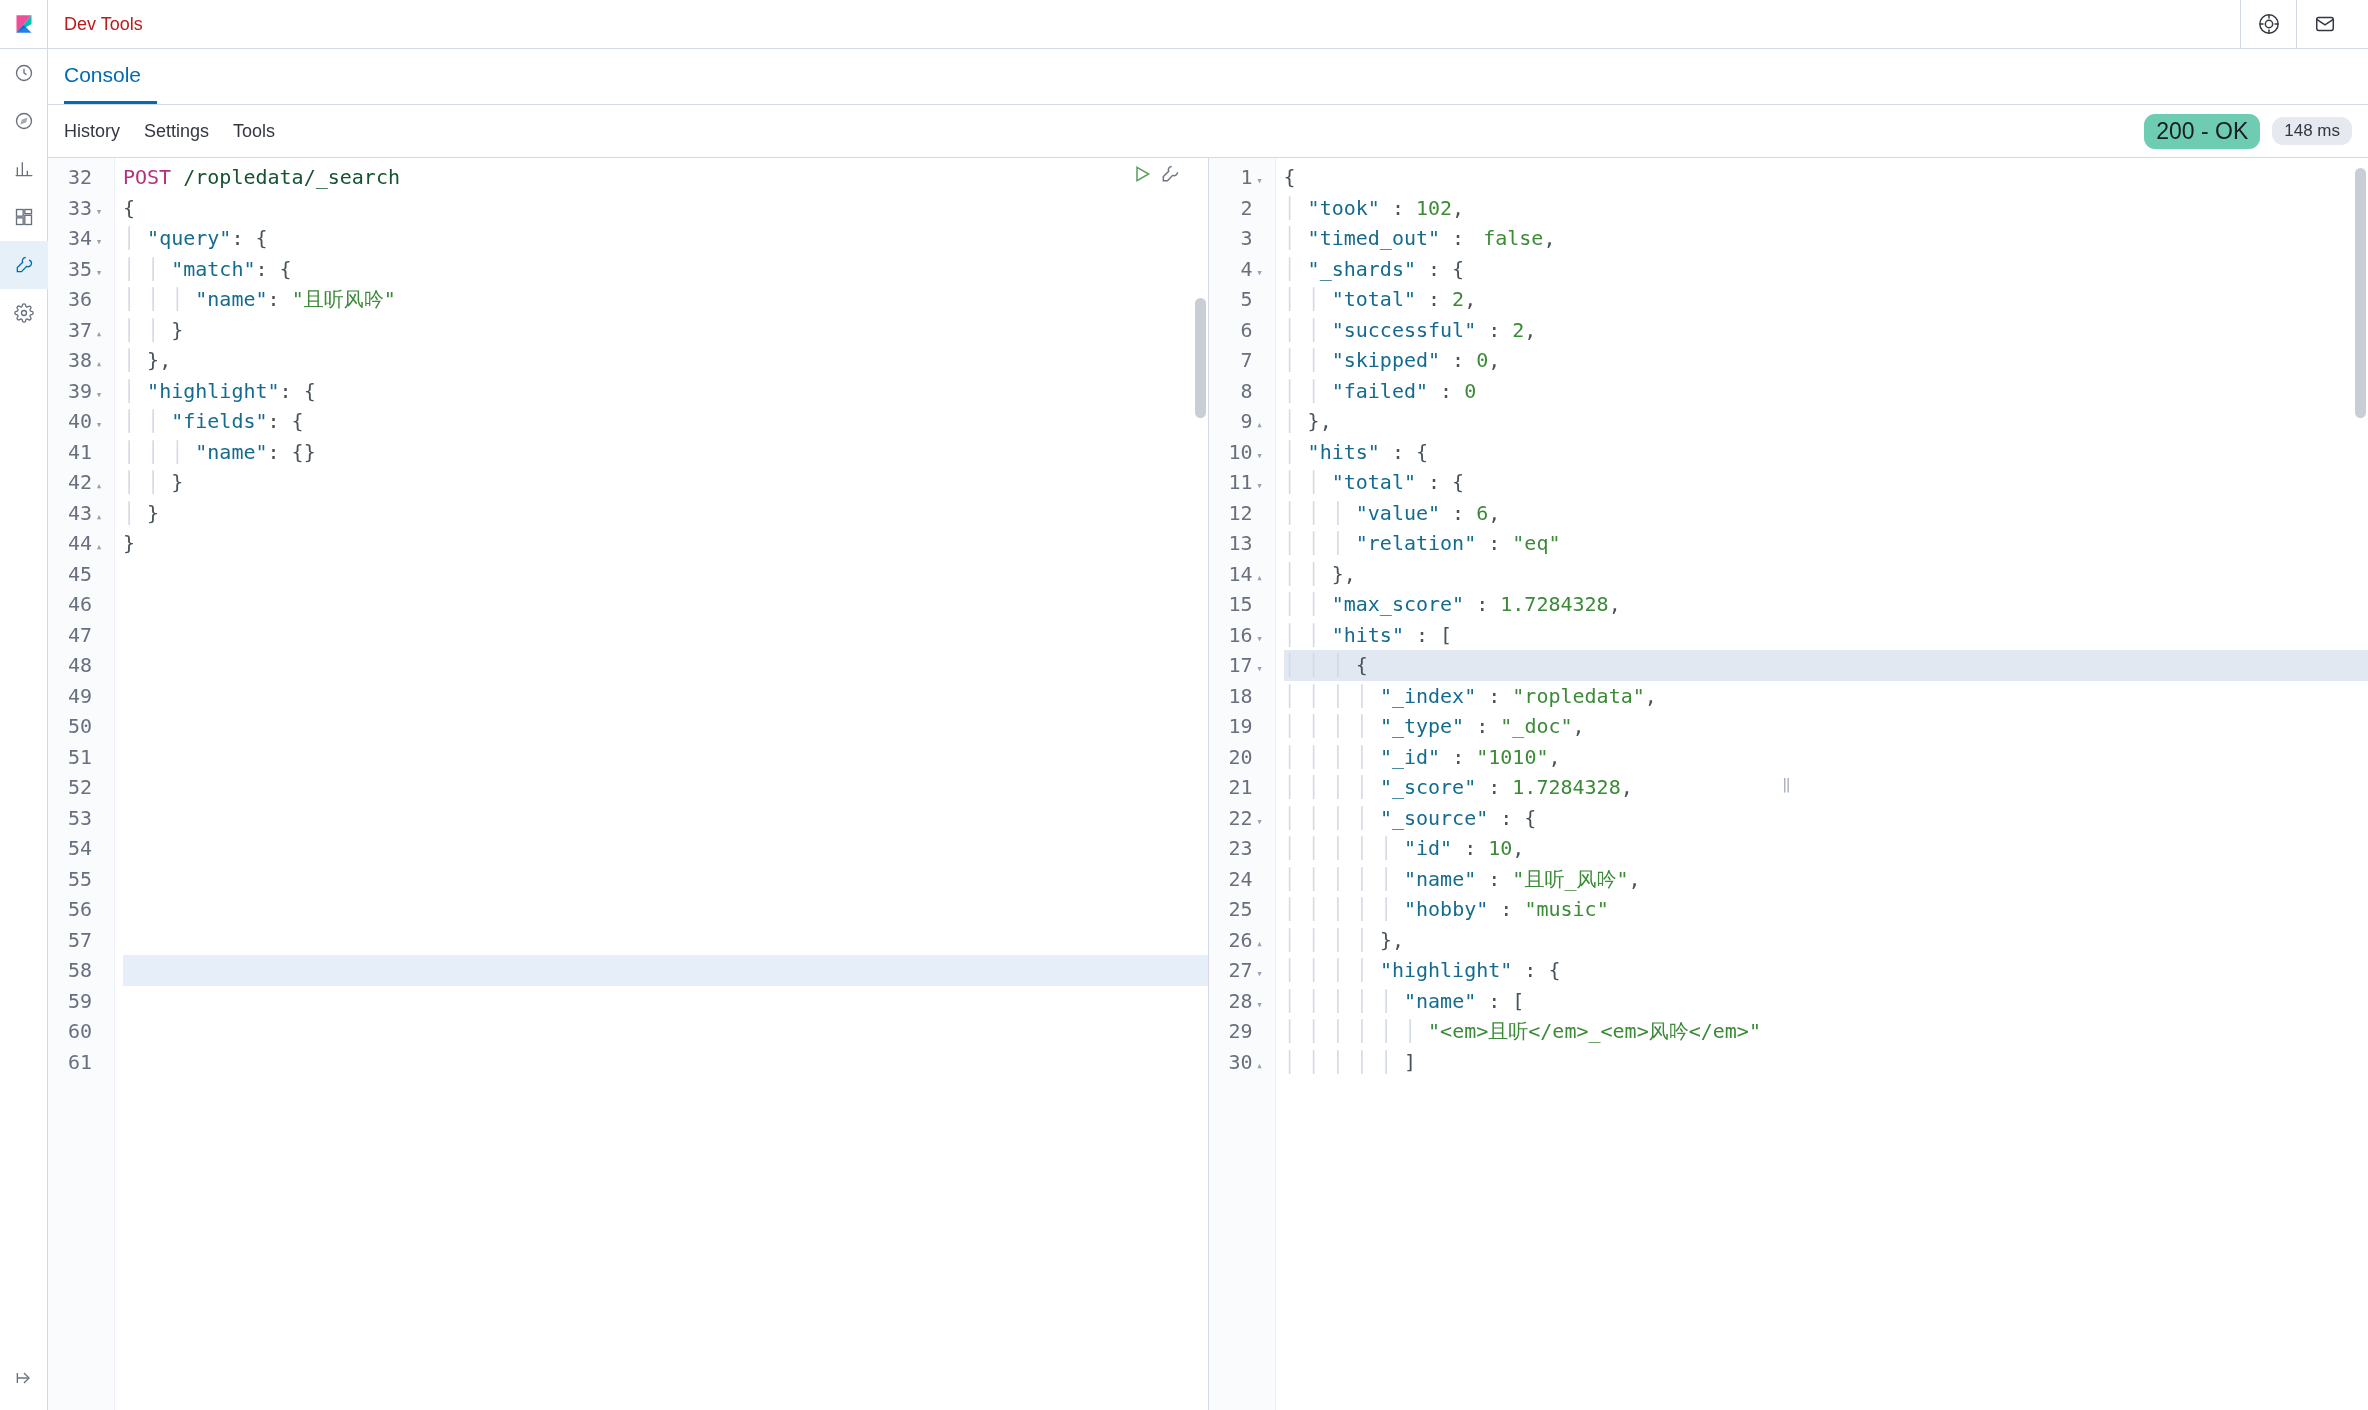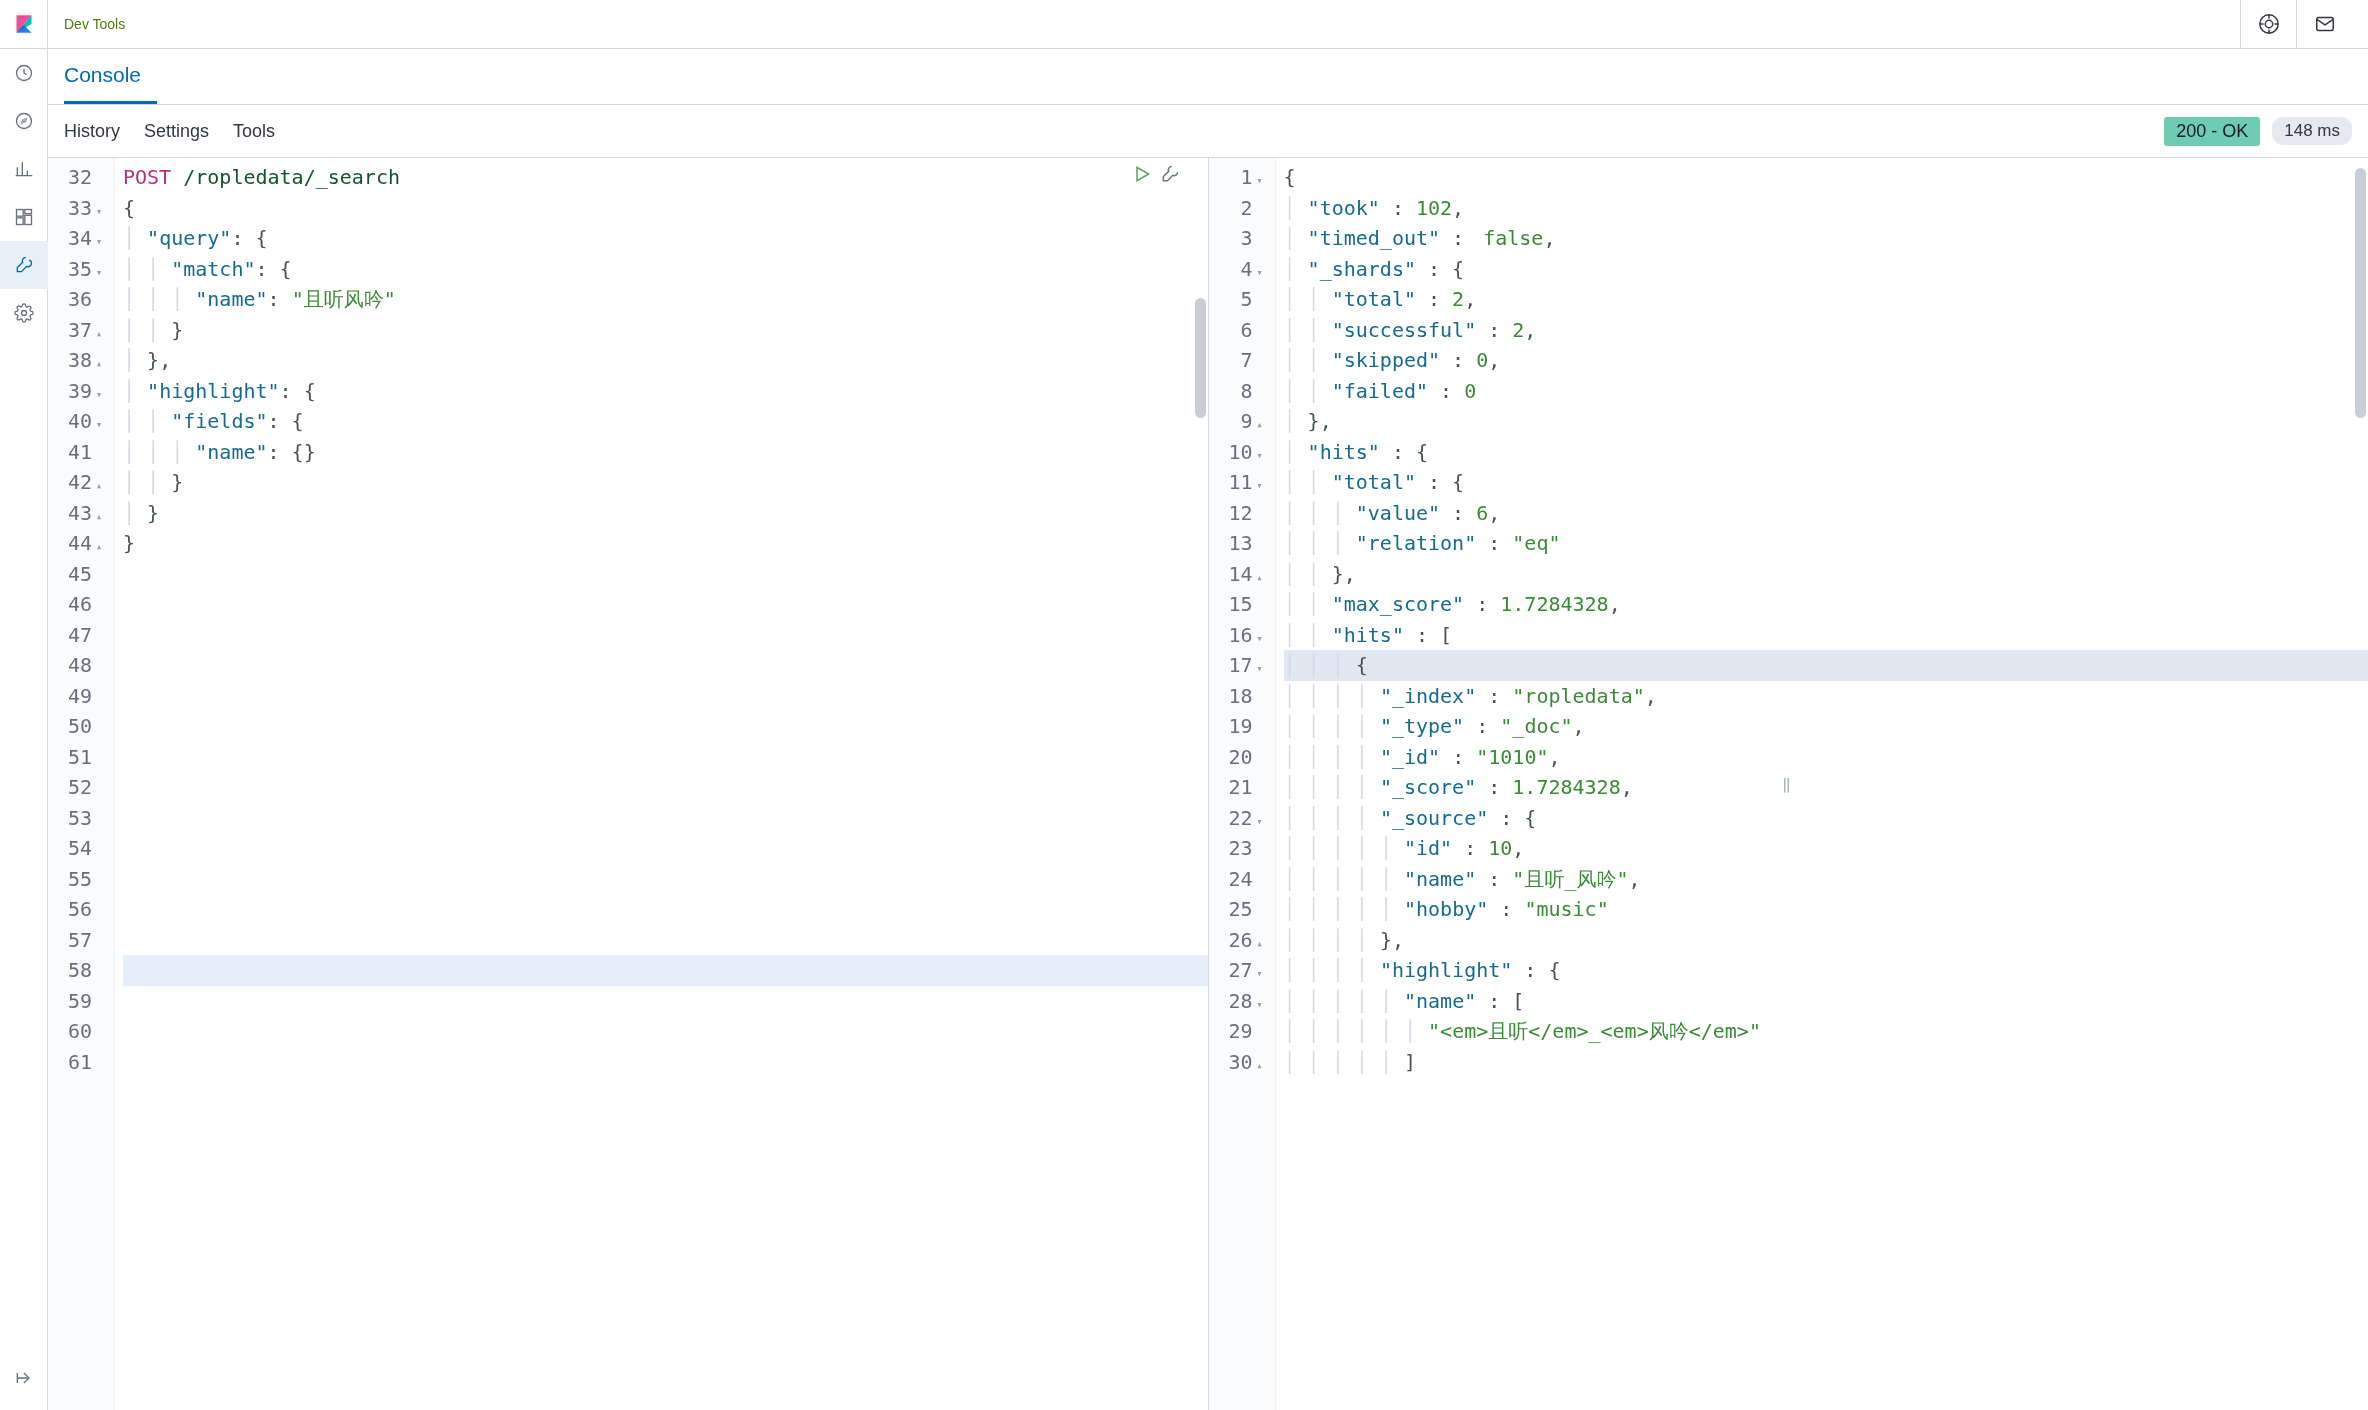--- a/index.html
+++ b/index.html
@@ -51,21 +51,21 @@
 .main { flex: 1; display: flex; flex-direction: column; min-width: 0; }
 
 
 .topbar {
   height: 49px;
   border-bottom: 1px solid #d3dae6;
   display: flex;
   align-items: center;
   padding: 0 16px;
 }
-.topbar-title { font-size: 14px; color: #4d7c0f; }
+.topbar-title { font-size: 18px; color: #b91c1c; }
 .topbar-right { margin-left: auto; display: flex; }
 .topbar-icon {
   width: 56px;
   height: 48px;
   border-left: 1px solid #d3dae6;
   display: flex;
   align-items: center;
   justify-content: center;
   color: #343741;
   cursor: pointer;
@@ -94,24 +94,24 @@
   display: flex;
   align-items: center;
   padding: 0 16px;
   gap: 24px;
 }
 .toolbar-link { font-size: 18px; color: #343741; cursor: pointer; }
 .toolbar-right { margin-left: auto; display: flex; align-items: center; gap: 12px; }
 .status-badge {
   background: #6dccb1;
   color: #1a1c21;
-  font-size: 18px;
+  font-size: 23px;
   font-weight: 500;
   padding: 4px 12px;
-  border-radius: 3px;
+  border-radius: 11px;
 }
 .latency-badge {
   background: #e6e9ef;
   color: #343741;
   font-size: 17px;
   padding: 4px 12px;
   border-radius: 11px;
 }
 
 

